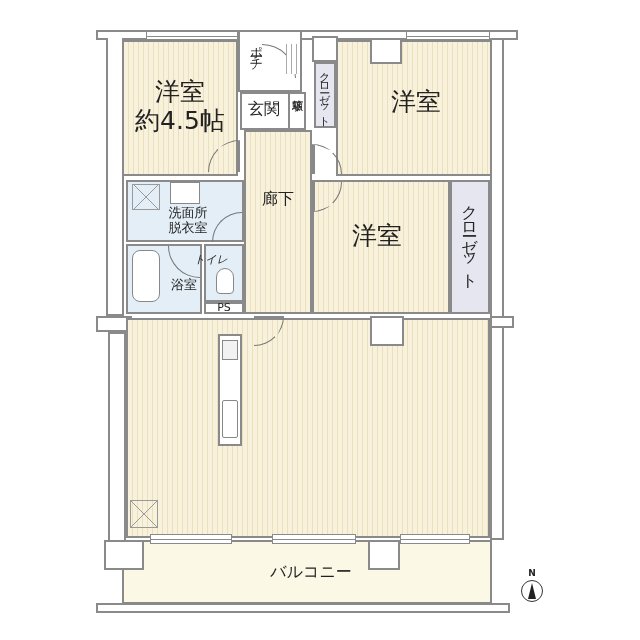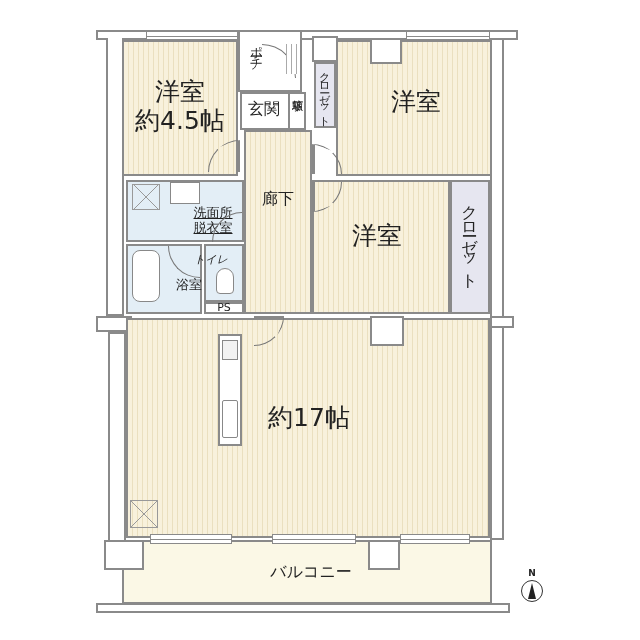--- a/index.html
+++ b/index.html
@@ -70,30 +70,30 @@
   <div>洋室</div>
 </div>
 <div class="door-arc" style="left:312px;top:144px;width:30px;height:30px;border-radius:0 30px 0 0;border-left:3px solid #888;border-bottom:none;"></div>
 
 <div class="abs room-wood" style="left:244px;top:130px;width:68px;height:184px;"></div>
 <div class="label mid" style="left:256px;top:190px;width:44px;">廊下</div>
 
 <div class="abs room-wet" style="left:126px;top:180px;width:118px;height:62px;"></div>
 <div class="xbox" style="left:132px;top:184px;width:28px;height:26px;"></div>
 <div class="abs" style="left:170px;top:182px;width:30px;height:22px;border:1.5px solid #888;background:#fff;"></div>
-<div class="label sm" style="left:173px;top:206px;width:80px;text-decoration:underline;">
+<div class="label sm" style="left:148px;top:206px;width:80px;">
   <div>洗面所</div>
   <div>脱衣室</div>
 </div>
 <div class="door-arc" style="left:212px;top:212px;width:30px;height:30px;border-radius:30px 0 0 0;border-bottom:none;border-right:none;"></div>
 
 <div class="abs room-wet" style="left:126px;top:244px;width:76px;height:70px;"></div>
 <div class="abs" style="left:132px;top:250px;width:28px;height:52px;border:1.5px solid #888;border-radius:8px;background:#fff;"></div>
 <div class="door-arc" style="left:168px;top:246px;width:32px;height:32px;border-radius:0 0 0 32px;border-top:none;border-right:none;"></div>
-<div class="label sm" style="left:166px;top:278px;width:36px;text-align:right;">浴室</div>
+<div class="label sm" style="left:166px;top:278px;width:36px;">浴室</div>
 
 <div class="abs room-wet" style="left:204px;top:244px;width:40px;height:58px;"></div>
 <div class="label xs" style="left:191px;top:254px;width:40px;font-style:italic;">トイレ</div>
 <div class="abs" style="left:216px;top:268px;width:18px;height:26px;border:1.5px solid #888;border-radius:9px 9px 4px 4px;background:#fff;"></div>
 <div class="abs room-white" style="left:204px;top:302px;width:40px;height:12px;"></div>
 <div class="label xs" style="left:204px;top:302px;width:40px;line-height:12px;">PS</div>
 
 <div class="abs room-wood" style="left:312px;top:180px;width:138px;height:134px;"></div>
 <div class="label big" style="left:322px;top:222px;width:110px;">
   <div>洋室</div>
@@ -104,21 +104,20 @@
 <div class="label mid vert" style="left:460px;top:194px;">クローゼット</div>
 
 <div class="abs room-wood" style="left:126px;top:318px;width:364px;height:220px;"></div>
 <div class="abs room-white" style="left:370px;top:316px;width:34px;height:30px;"></div>
 <div class="abs room-white" style="left:218px;top:334px;width:24px;height:112px;"></div>
 <div class="abs" style="left:222px;top:340px;width:16px;height:20px;border:1.5px solid #888;background:#f2f2f2;"></div>
 <div class="abs" style="left:222px;top:400px;width:16px;height:38px;border:1.5px solid #888;border-radius:2px;background:#fff;"></div>
 <div class="door-arc" style="left:254px;top:316px;width:30px;height:30px;border-radius:0 0 30px 0;border-top:3px solid #888;border-left:none;"></div>
 <div class="xbox" style="left:130px;top:500px;width:28px;height:28px;"></div>
 <div class="label big" style="left:254px;top:404px;width:110px;">
-  <div>約17帖</div>
 </div>
 
 <div class="abs balcony" style="left:122px;top:540px;width:370px;height:64px;"></div>
 <div class="window" style="left:150px;top:534px;width:82px;height:10px;"></div>
 <div class="window" style="left:272px;top:534px;width:84px;height:10px;"></div>
 <div class="window" style="left:400px;top:534px;width:70px;height:10px;"></div>
 <div class="abs room-white" style="left:104px;top:540px;width:40px;height:30px;"></div>
 <div class="abs room-white" style="left:368px;top:540px;width:32px;height:30px;"></div>
 <div class="abs wall" style="left:96px;top:603px;width:414px;height:10px;"></div>
 <div class="label mid" style="left:256px;top:563px;width:110px;">バルコニー</div>

